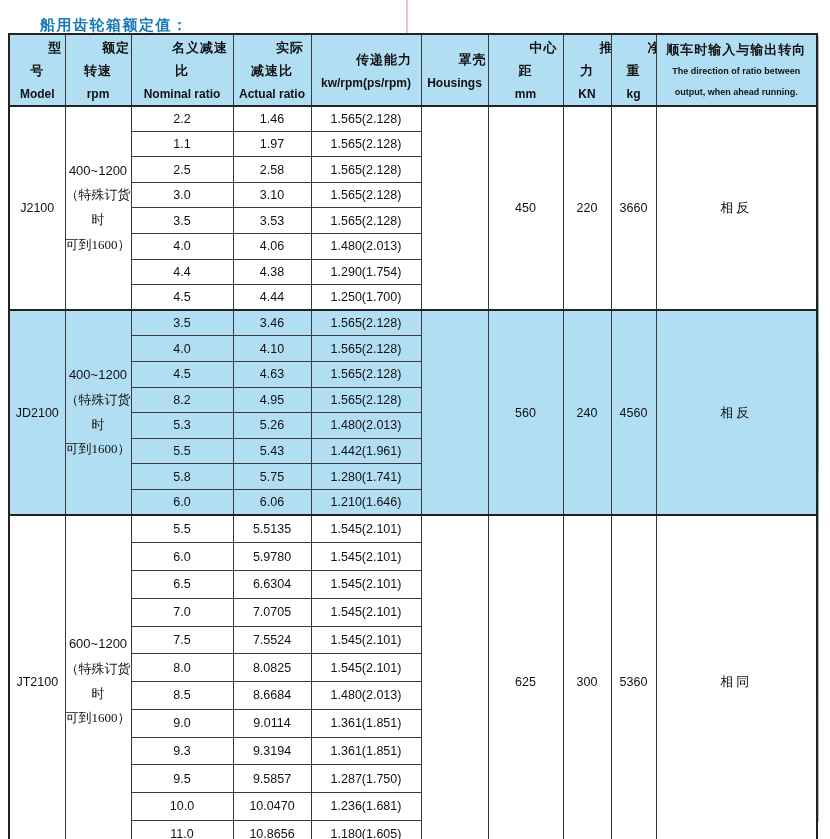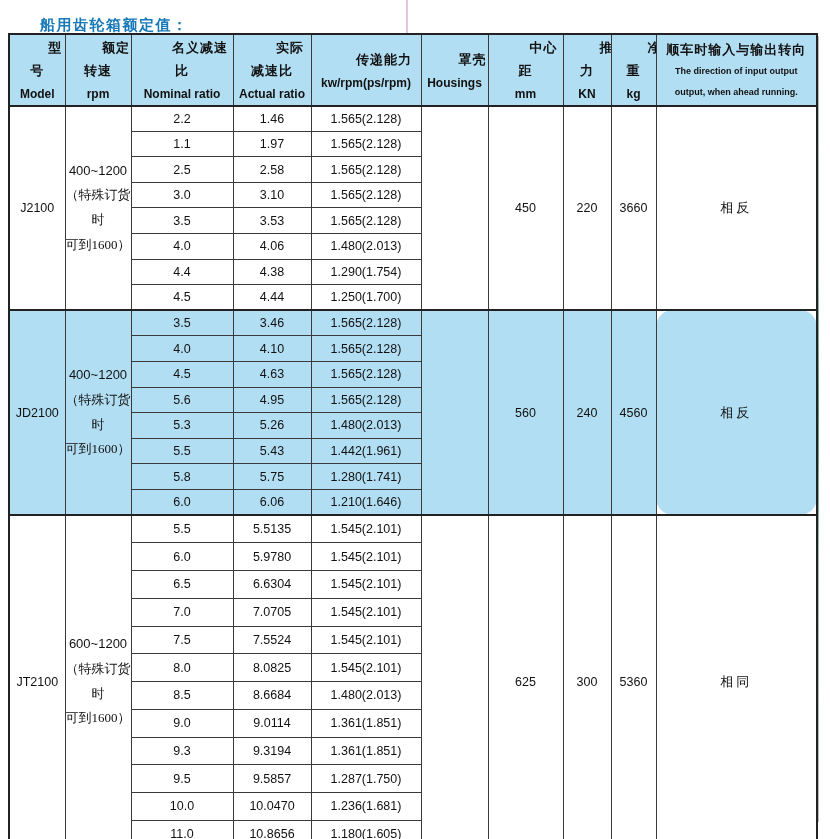--- a/index.html
+++ b/index.html
@@ -51,21 +51,21 @@
   tbody.g0 tr,tbody.g1 tr{height:25.6px;}
   tbody.g2 tr{height:27.75px;}
   tbody.hl td{background:var(--hl);}
   td.num-cell{font-size:12.5px;}
   td.model-cell{font-size:12.5px;}
   td.rpm-cell{font-size:13px;line-height:1.9;}
   .rpm-line{font-family:"Liberation Serif",serif;}
   .rpm-line.first{font-family:"Liberation Sans",sans-serif;}
   td.dir-cell{
     font-family:"Liberation Serif",serif;
-    font-size:13px;letter-spacing:3px;border-radius:17px;
+    font-size:13px;letter-spacing:3px;
   }
 </style>
 </head>
 <body>
 
 <div class="artifact pink"></div>
 <div class="artifact teal"></div>
 
 <h1 class="page-title">船用齿轮箱额定值：</h1>
 
@@ -115,21 +115,21 @@
       <th>
         <span class="h-zh">推力</span><br>
         <span class="h-en">KN</span>
       </th>
       <th>
         <span class="h-zh">净重</span><br>
         <span class="h-en">kg</span>
       </th>
       <th class="dir-h">
         <span class="dh-zh">顺车时输入与输出转向</span><br>
-        <span class="dh-en">The direction of input output</span><br>
+        <span class="dh-en">The direction of ratio between</span><br>
         <span class="dh-en">output,  when  ahead  running.</span>
       </th>
     </tr>
   </thead>
   <tbody class="g0">
       <tr>
         <td class="model-cell" rowspan="8">J2100</td>
         <td class="rpm-cell" rowspan="8"><span class="rpm-line first">400~1200</span><br><span class="rpm-line">（特殊订货时</span><br><span class="rpm-line">可到1600）</span></td>
         <td class="num-cell">2.2</td>
         <td class="num-cell">1.46</td>
@@ -193,21 +193,21 @@
         <td class="num-cell">4.0</td>
         <td class="num-cell">4.10</td>
         <td class="num-cell">1.565(2.128)</td>
       </tr>
       <tr>
         <td class="num-cell">4.5</td>
         <td class="num-cell">4.63</td>
         <td class="num-cell">1.565(2.128)</td>
       </tr>
       <tr>
-        <td class="num-cell">5.6</td>
+        <td class="num-cell">8.2</td>
         <td class="num-cell">4.95</td>
         <td class="num-cell">1.565(2.128)</td>
       </tr>
       <tr>
         <td class="num-cell">5.3</td>
         <td class="num-cell">5.26</td>
         <td class="num-cell">1.480(2.013)</td>
       </tr>
       <tr>
         <td class="num-cell">5.5</td>

